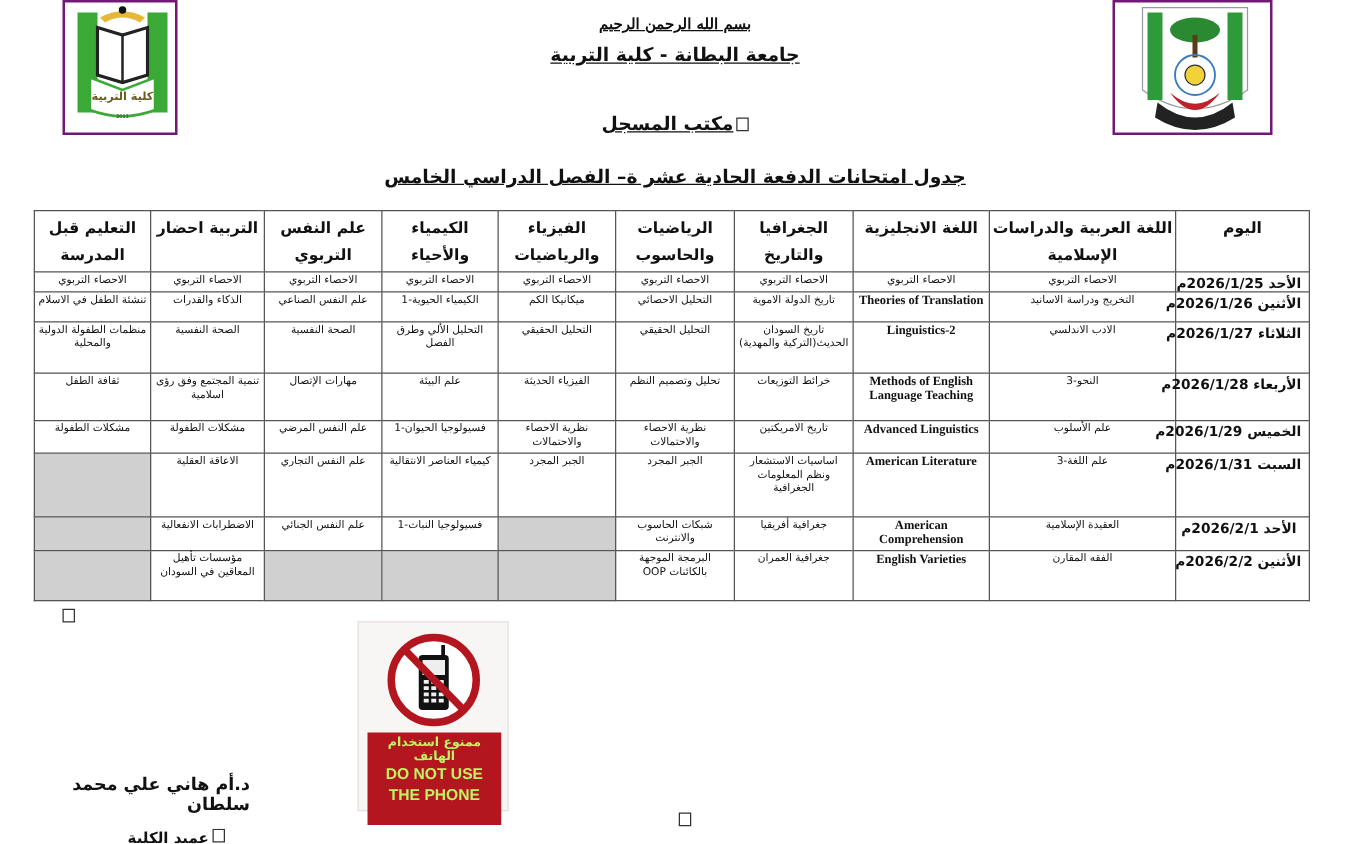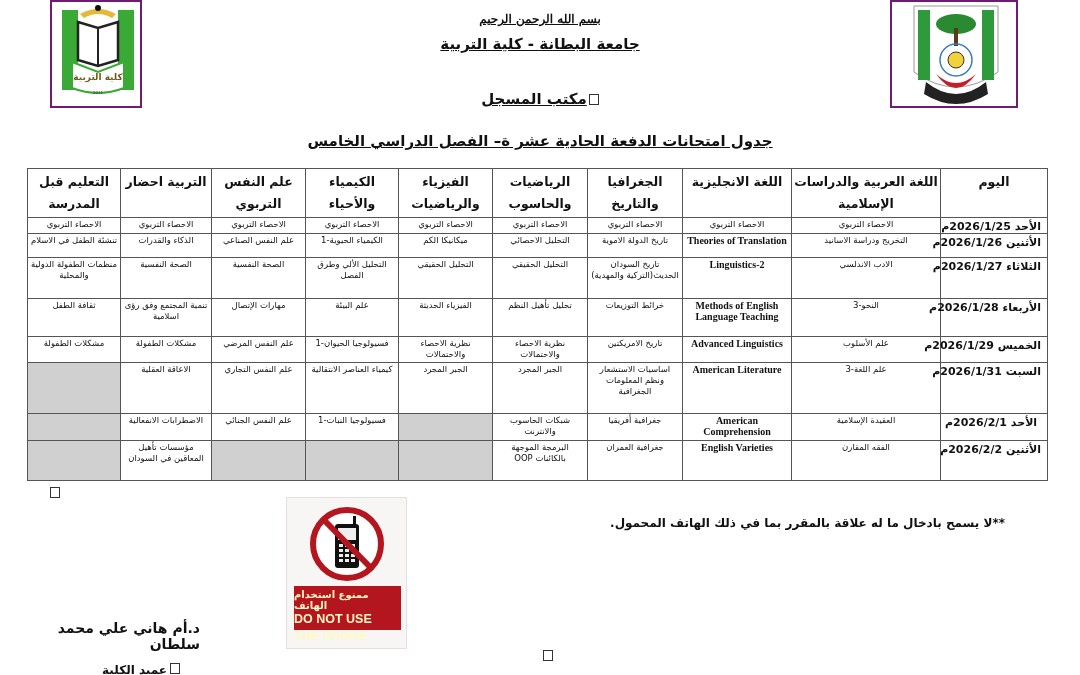--- a/index.html
+++ b/index.html
@@ -20,21 +20,21 @@
   table.sched th, table.sched td { border: 1px solid #555; text-align: center; vertical-align: top; }
   table.sched th { font-size: 12.5px; font-weight: bold; line-height: 22px; height: 49px; padding-top: 2px; }
   table.sched td { font-size: 8.5px; line-height: 11px; padding: 1px 2px; }
   table.sched td.day { font-size: 11px; font-weight: bold; text-align: left; padding: 3px 6px 0 4px; white-space: nowrap; }
   table.sched td.en { font-family: "Liberation Serif", serif; font-weight: bold; font-size: 10px; direction: ltr; }
   table.sched td.gray { background: #d0d0d0; }
 
   .checkbox-mark { position: absolute; width: 10px; height: 11px; border: 1.5px solid #333; background: #fff; }
 
   .sign { position: absolute; left: 286px; top: 497px; width: 121px; height: 152px; background: #f8f6f5; border: 1px solid #e4e0df; }
-  .sign-panel { position: absolute; left: 7px; top: 88px; width: 107px; height: 44px; background: #b3161f; color: #fef9c3; text-align: left; }
+  .sign-panel { position: absolute; left: 7px; top: 88px; width: 107px; height: 74px; background: #b3161f; color: #bef264; text-align: center; }
   .sign-ar { font-size: 10px; font-weight: bold; direction: rtl; margin-top: 3px; }
   .sign-en { font-family: "Liberation Sans", sans-serif; font-weight: bold; font-size: 12.5px; line-height: 17px; }
 
   .notes { position: absolute; right: 30px; top: 512px; width: 560px; direction: rtl; text-align: right; font-size: 12px; font-weight: bold; }
   .notes p { height: 30px; line-height: 22px; }
   .notes p:first-child { padding-right: 45px; }
 
   .signature { position: absolute; left: 20px; top: 620px; width: 180px; direction: rtl; text-align: right; font-size: 14px; font-weight: bold; }
   .sig-sub { position: absolute; left: 60px; top: 663px; width: 120px; direction: rtl; text-align: right; font-size: 12px; font-weight: bold; overflow: hidden; height: 12px; }
 </style>
@@ -138,21 +138,21 @@
       <td>التحليل الألي وطرق الفصل</td>
       <td>الصحة النفسية</td>
       <td>الصحة النفسية</td>
       <td>منظمات الطفولة الدولية والمحلية</td>
     </tr>
     <tr style="height:38px">
       <td class="day">الأربعاء 2026/1/28م</td>
       <td>النحو-3</td>
       <td class="en">Methods of English Language Teaching</td>
       <td>خرائط التوزيعات</td>
-      <td>تحليل تأهيل النظم</td>
+      <td>تحليل وتصميم النظم</td>
       <td>الفيزياء الحديثة</td>
       <td>علم البيئة</td>
       <td>مهارات الإتصال</td>
       <td>تنمية المجتمع وفق رؤى اسلامية</td>
       <td>ثقافة الطفل</td>
     </tr>
     <tr style="height:26px">
       <td class="day">الخميس 2026/1/29م</td>
       <td>علم الأسلوب</td>
       <td class="en">Advanced Linguistics</td>
@@ -229,19 +229,18 @@
     <line x1="37" y1="22" x2="84" y2="70" stroke="#b3161f" stroke-width="6"></line>
   </svg>
   <div class="sign-panel">
     <div class="sign-ar">ممنوع استخدام الهاتف</div>
     <div class="sign-en">DO NOT USE</div>
     <div class="sign-en">THE PHONE</div>
   </div>
 </div>
 
 <div class="notes">
-  <p>**لا يسمح بادخال ما له علاقة بالمقرر بما في ذلك الهاتف المحمول.</p>
 </div>
 
 <div class="signature">د.أم هاني علي محمد سلطان</div>
 <div class="sig-sub">
   <span style="display:inline-block;width:10px;height:11px;border:1.5px solid #333;vertical-align:top;margin-left:3px;"></span><span>عميد الكلية</span>
 </div>
 
 </body></html>

